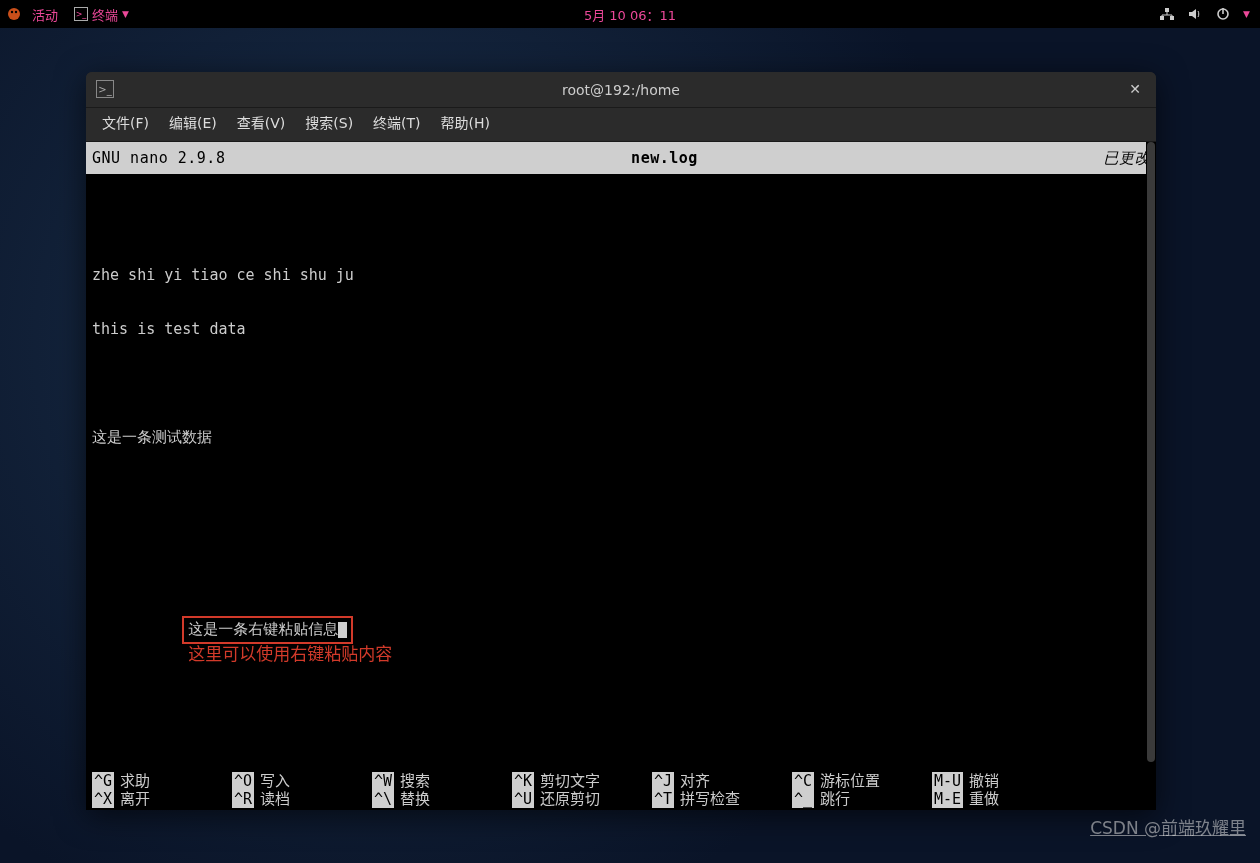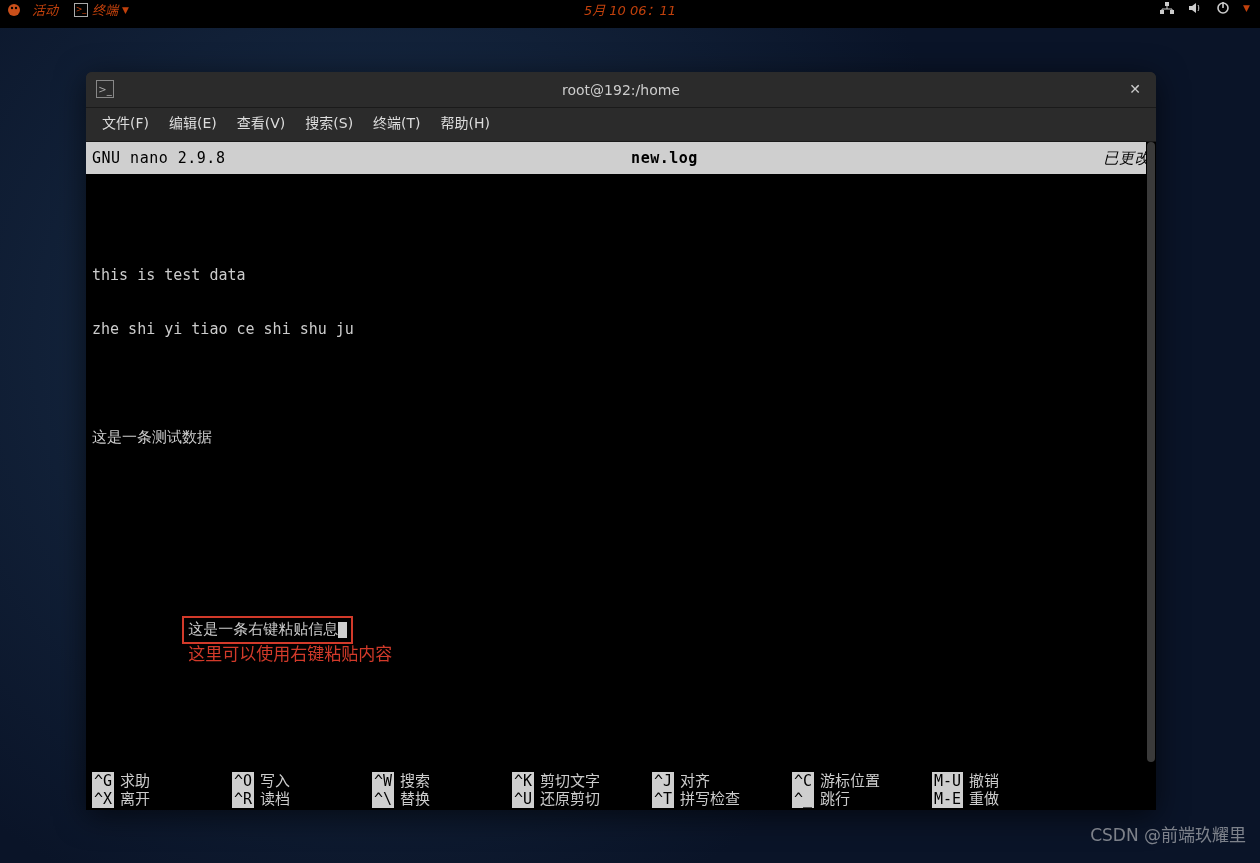--- a/index.html
+++ b/index.html
@@ -14,26 +14,25 @@
   .desktop-bg {
     position: absolute;
     inset: 0;
     background: radial-gradient(circle at 30% 40%, #1a2f4a 0%, #0a1428 60%);
   }
   
   .topbar {
     position: relative;
     height: 28px;
     background: #000;
-    color: #c2410c;
+    color: #ec4899;
     display: flex;
-    align-items: flex-start;
+    align-items: center;
     font-size: 13px;
     z-index: 10;
-    font-style: italic;
   }
   .topbar-left { display: flex; align-items: center; gap: 4px; padding-left: 6px;}
   .topbar-left .tiger { width:16px; height:16px; display:inline-block; }
   .topbar-left .activities { padding: 0 6px; }
   .topbar-left .app-name { display:flex; align-items:center; gap:4px; padding:0 6px;}
   .topbar-center { position:absolute; left:50%; transform:translateX(-50%); }
   .topbar-right { margin-left:auto; display:flex; align-items:center; gap:12px; padding-right:10px;}
   .tri-down { font-size:9px; }
 
   
@@ -128,24 +127,25 @@
   .nano-footer .row { display:flex; }
   .footer-cell { display:flex; align-items:center; width:140px; }
   .footer-cell .key { background:#cfcfcf; color:#000; padding:0 2px; margin-right:6px; display:inline-block; min-width:22px; text-align:center;}
   .scrollbar {
     position:absolute; right:0; top:0; bottom:0; width:10px; background:#000;
   }
   .scrollbar .thumb { position:absolute; left:1px; right:1px; top:0; height:620px; background:#3a3a3a; border-radius:4px;}
   .watermark {
     position:absolute;
     right: 14px;
-    bottom: 17px;
+    bottom: 24px;
     color: rgba(220,220,220,0.55);
     font-size: 17px;
     z-index:20;
+    text-decoration:underline;
   }
   svg { display:block; }
 </style>
 </head>
 <body>
 
 <div class="desktop-bg"></div>
 
 <div class="topbar">
   <div class="topbar-left">
@@ -205,22 +205,22 @@
   </div>
   <div class="term-body">
     <div class="term-inner">
       <div class="nano-header">
         <span class="left">GNU nano 2.9.8</span>
         <span class="center">new.log</span>
         <span class="right">已更改</span>
       </div>
       <div class="editor-area">
         <div class="editor-line">&nbsp;</div>
+        <div class="editor-line">zhe shi yi tiao ce shi shu ju</div>
         <div class="editor-line">this is test data</div>
-        <div class="editor-line">zhe shi yi tiao ce shi shu ju</div>
         <div class="editor-line">&nbsp;</div>
         <div class="editor-line">这是一条测试数据</div>
         <div class="editor-line">&nbsp;</div>
         <div class="editor-line">&nbsp;</div>
         <div style="margin-top:6px;">
           <span class="hl-box"><span>这是一条右键粘贴信息</span><span class="cursor-block"></span></span>
           <span class="annot">这里可以使用右键粘贴内容</span>
         </div>
       </div>
 

